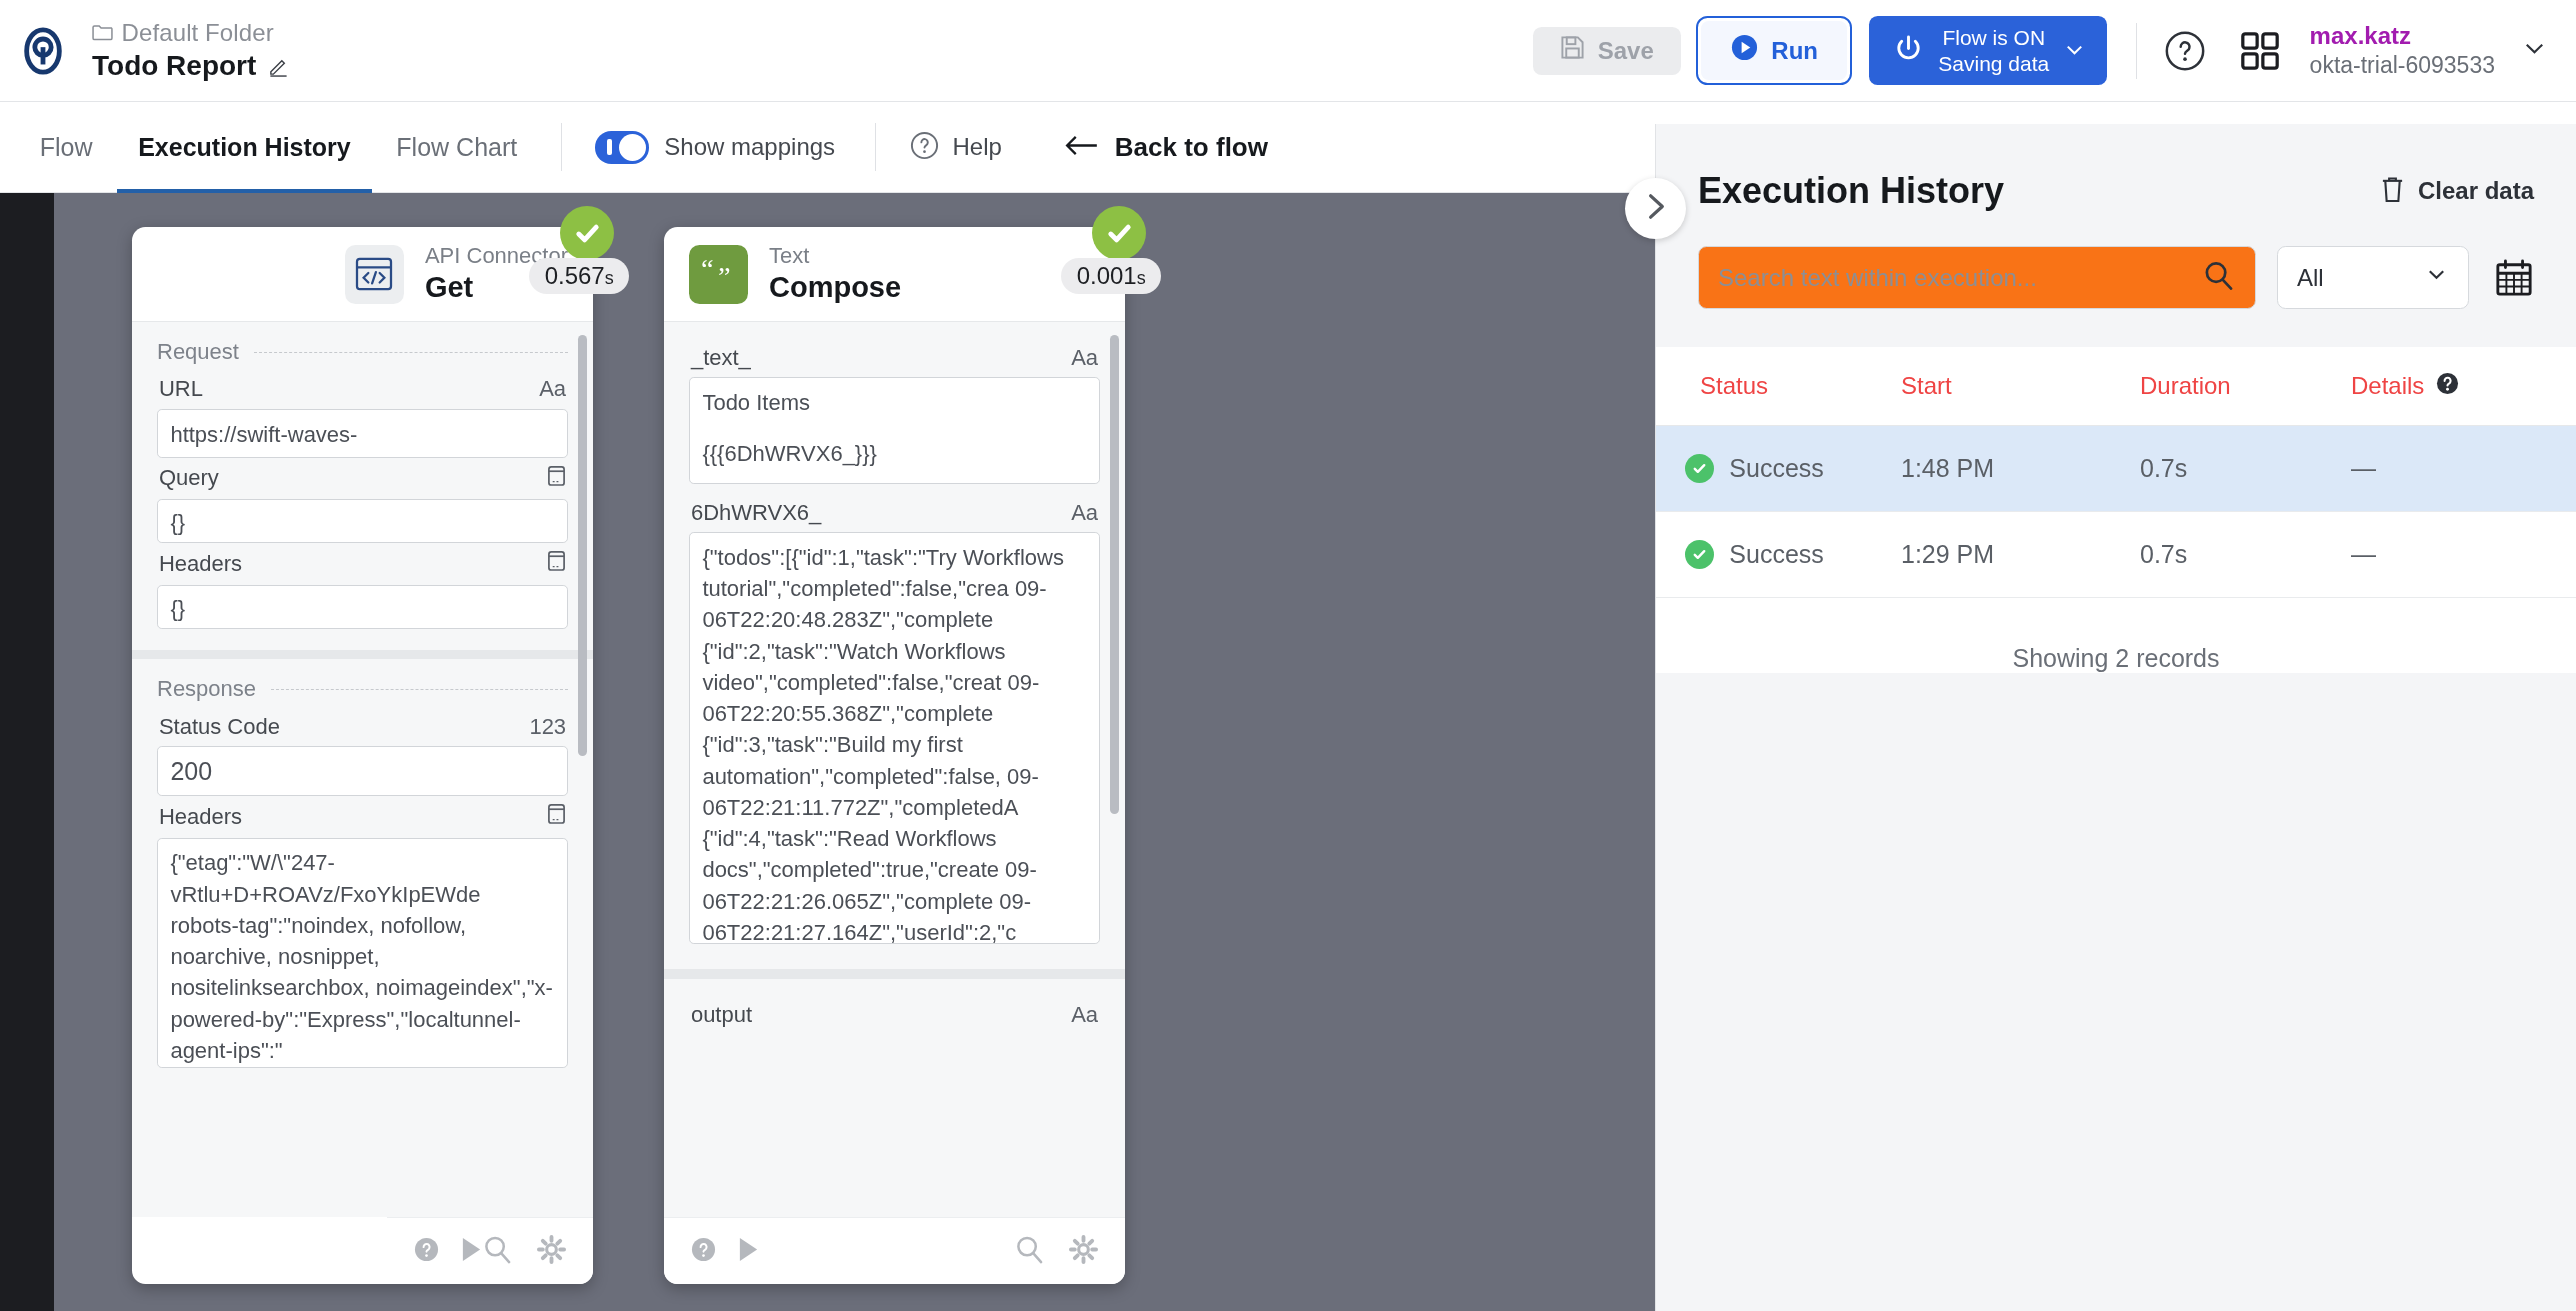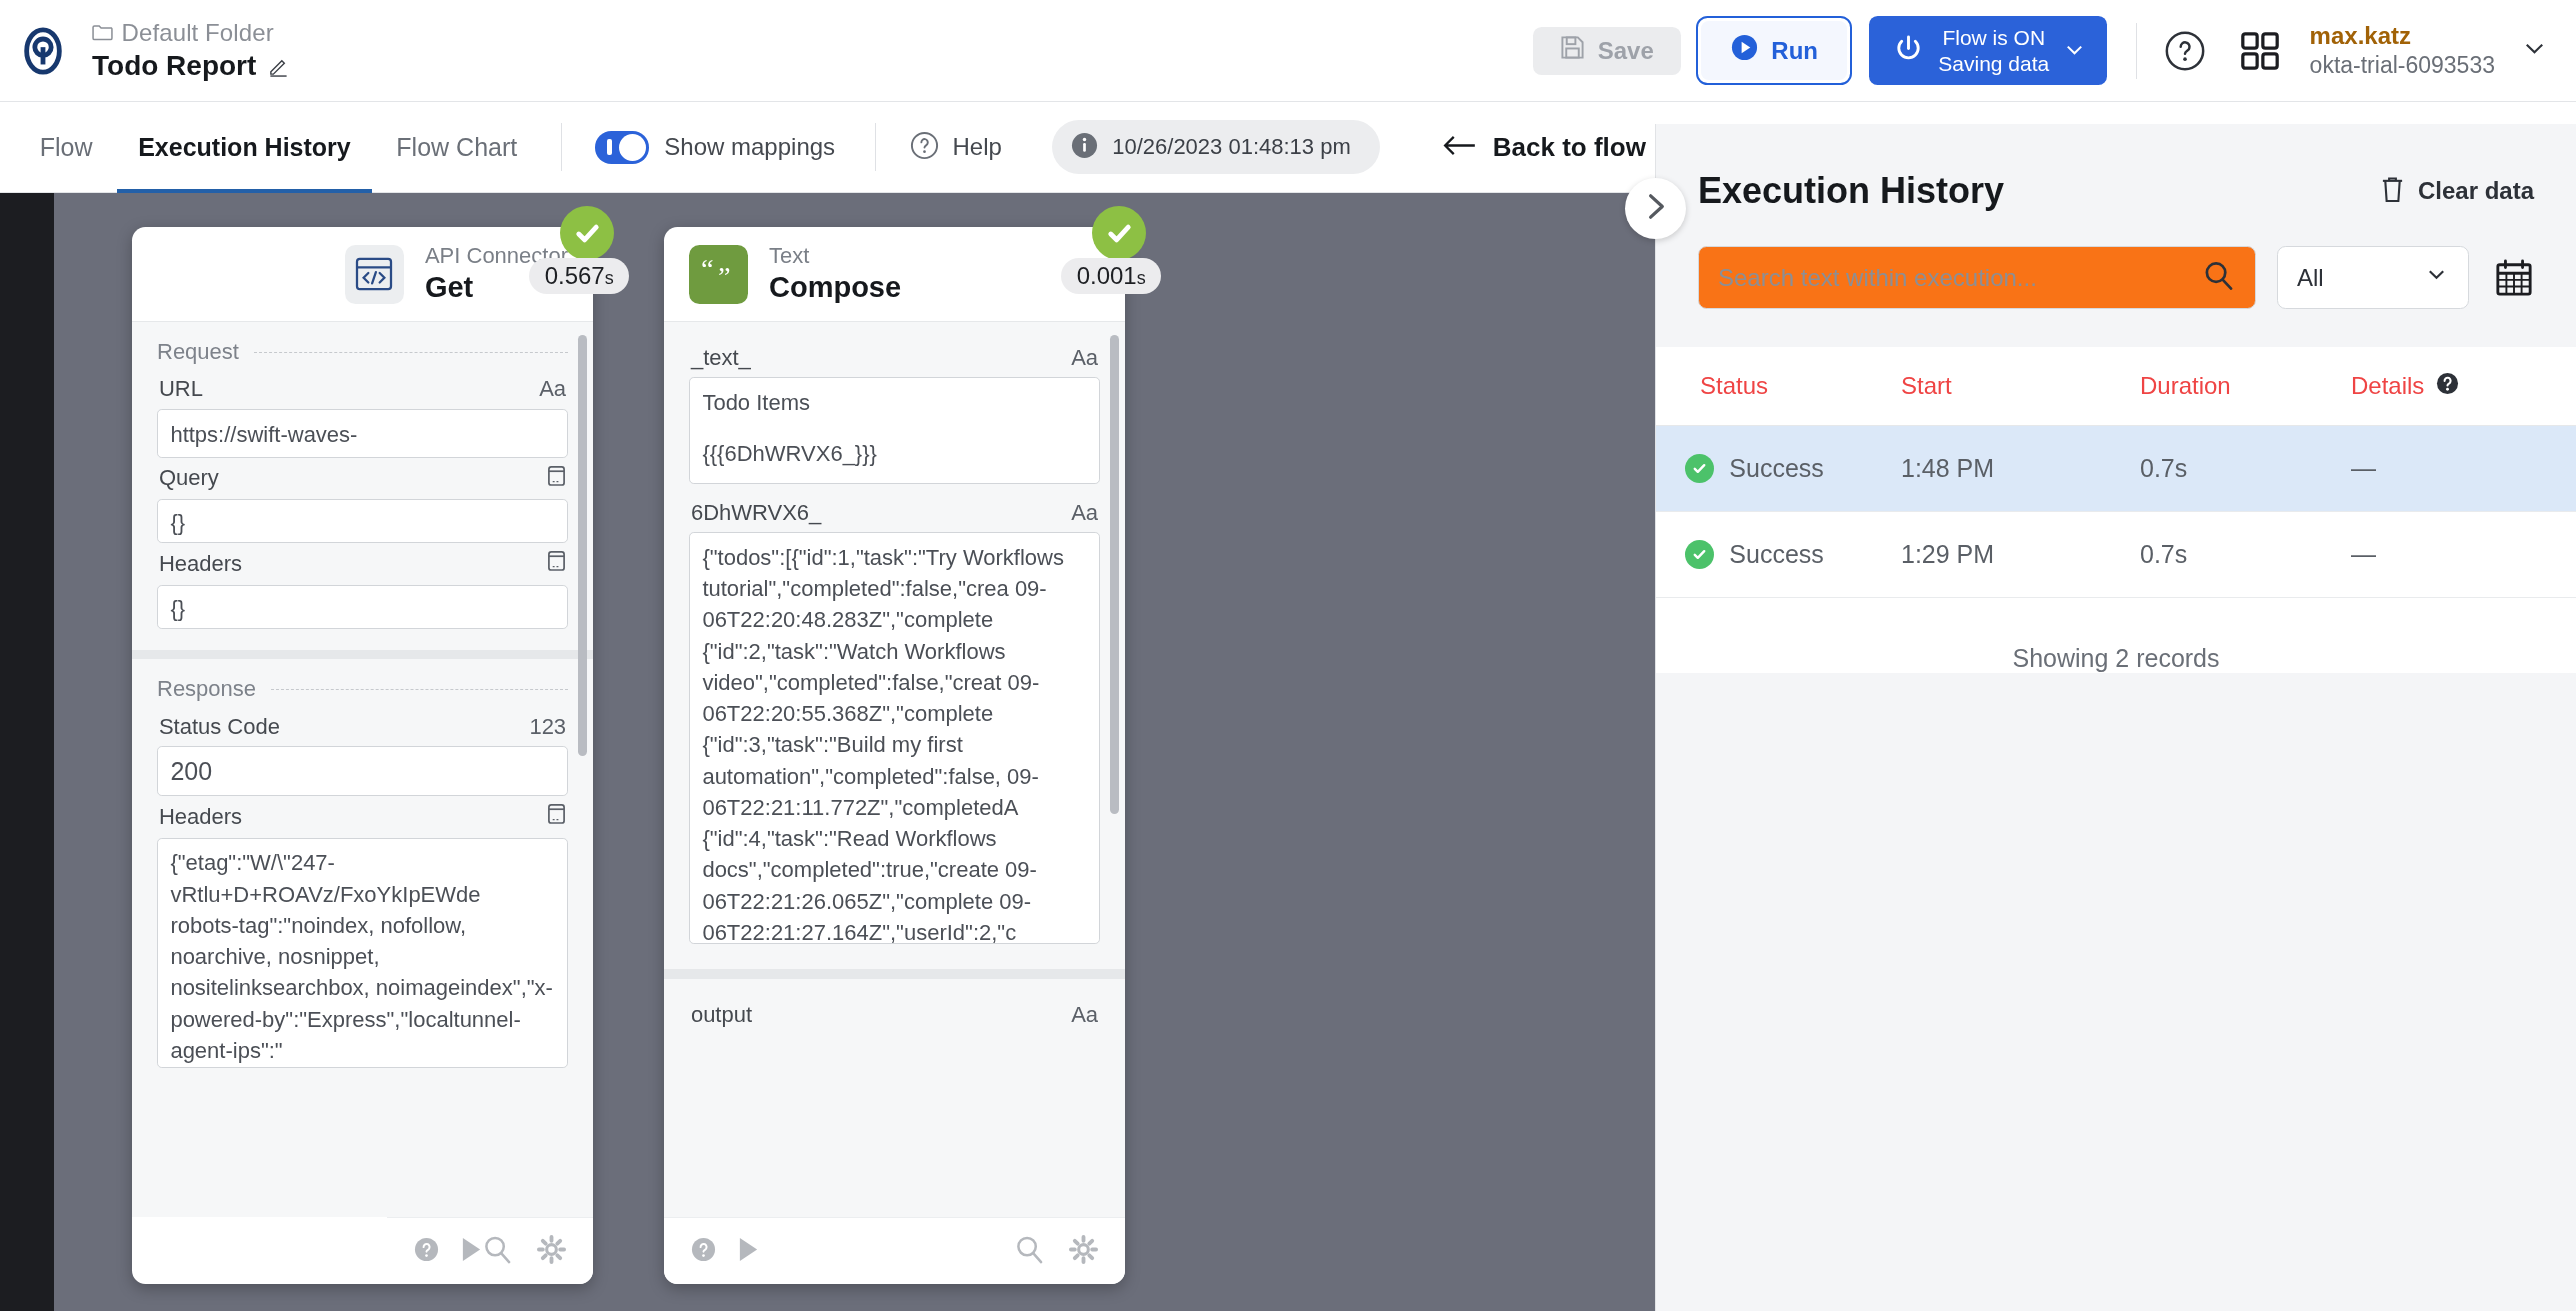--- a/index.html
+++ b/index.html
@@ -52,21 +52,21 @@
     height: 69px; padding: 0 21px 0 23px; border-radius: 8.6px;
     font-family: inherit;
   }
   .btn-flow .flow-lines { display: flex; flex-direction: column; align-items: center; line-height: 1.22; }
   .btn-flow .fl1 { font-size: 21px; }
   .btn-flow .fl2 { font-size: 21px; }
   .hdr-sep { width: 1px; height: 56px; background: #dfe1e5; margin: 0 25px 0 29px; }
   .icon-btn { width: 46px; height: 46px; display: flex; align-items: center; justify-content: center; }
   .grid-ico { margin-left: 29px; }
   .acct { margin-left: 27px; display: flex; flex-direction: column; line-height: 1.26; }
-  .acct-name { font-size: 24px; font-weight: bold; color: #a16207; }
+  .acct-name { font-size: 24px; font-weight: bold; color: #a21caf; }
   .acct-org { font-size: 23px; color: #6a6f77; }
   .acct-chev { margin: 0 27px 0 25px; }
 
   
   .navbar {
     position: absolute; left: 0; top: 102px; width: 1655px; height: 91px;
     background: #ffffff; display: flex; align-items: center;
     border-bottom: 1px solid #e3e5e8;
   }
   .tab {
@@ -335,30 +335,20 @@
       <span>
         <svg width="31" height="31" viewBox="0 0 32 32">
             <circle cx="16" cy="16" r="13" fill="none" stroke="#6a6f77" stroke-width="2"></circle>
             <path d="M12.8 12.8a3.3 3.3 0 116.4 1c0 2-3.2 2.2-3.2 4.3" fill="none" stroke="#6a6f77" stroke-width="2" stroke-linecap="round"></path>
             <circle cx="16" cy="22.4" r="1.4" fill="#6a6f77"></circle>
           </svg>
       </span>
       <span class="help-label">Help</span>
     </div>
 
-    <div class="time-pill">
-      <span>
-        <svg width="27" height="27" viewBox="0 0 28 28">
-            <circle cx="14" cy="14" r="13" fill="#6a6f77"></circle>
-            <rect x="12.6" y="11.5" width="2.8" height="9" rx="1.3" fill="#fff"></rect>
-            <circle cx="14" cy="7.8" r="1.8" fill="#fff"></circle>
-          </svg>
-      </span>
-      <span class="t">10/26/2023 01:48:13 pm</span>
-    </div>
 
     <div class="backflow">
       <span>
         <svg width="33" height="23" viewBox="0 0 34 24">
             <path d="M33 12H2M11 3L2 12l9 9" fill="none" stroke="#16191d" stroke-width="2.4"></path>
           </svg>
       </span>
       <span class="lbl">Back to flow</span>
     </div>
   </div>

